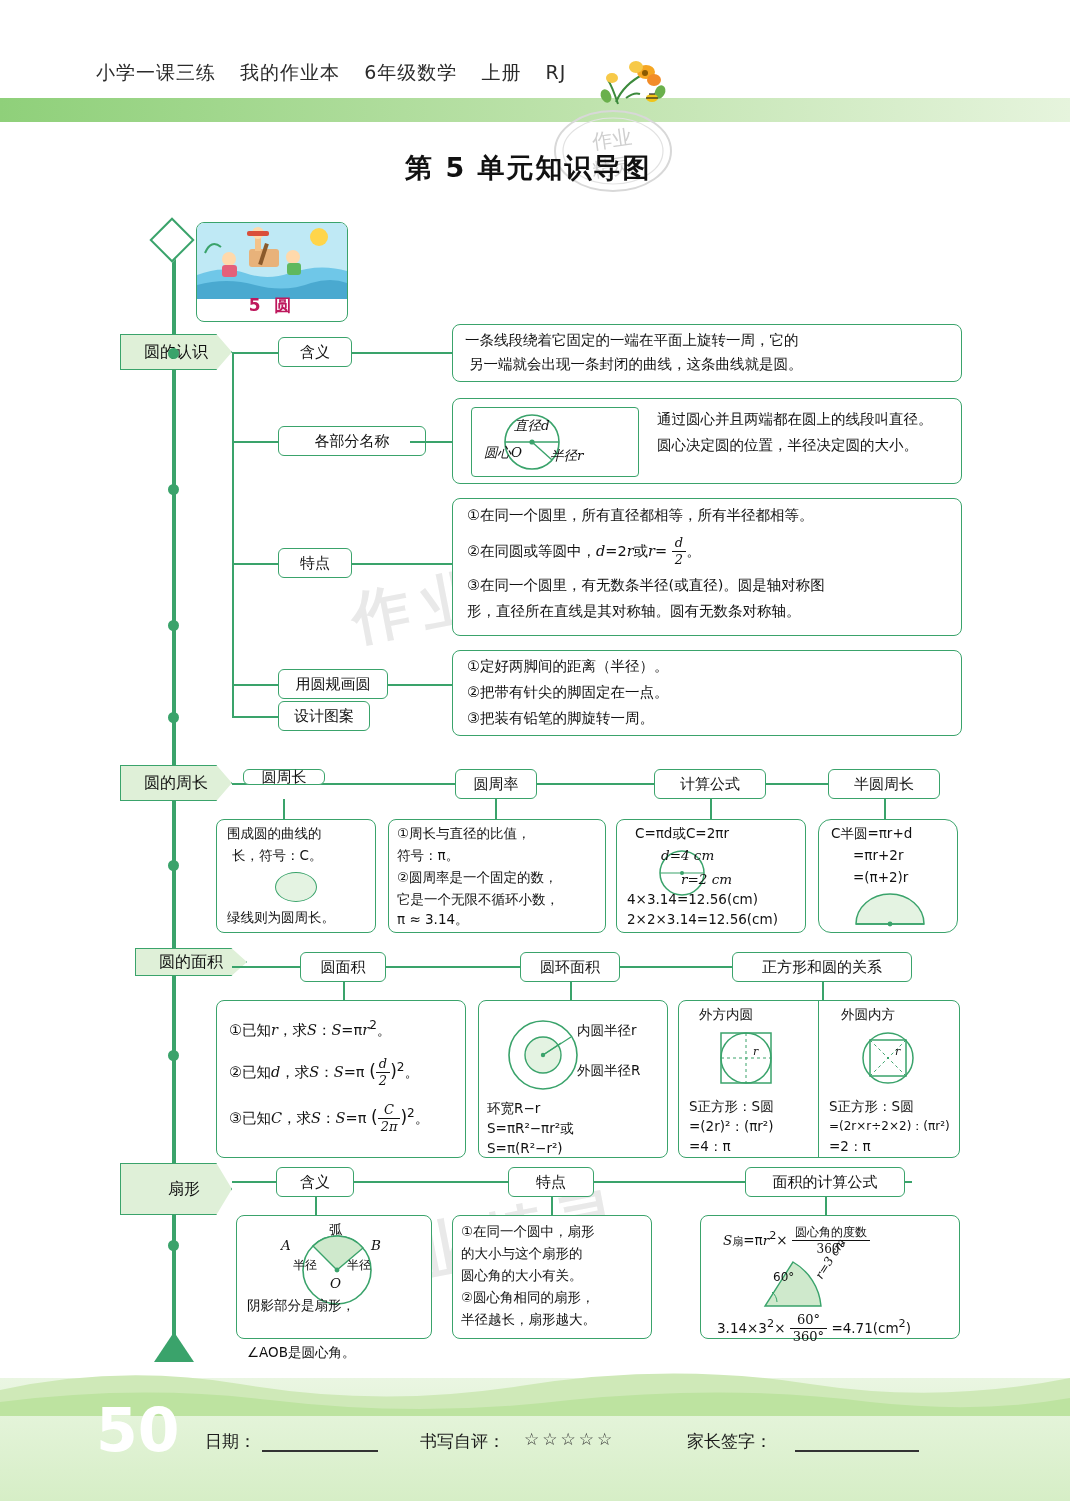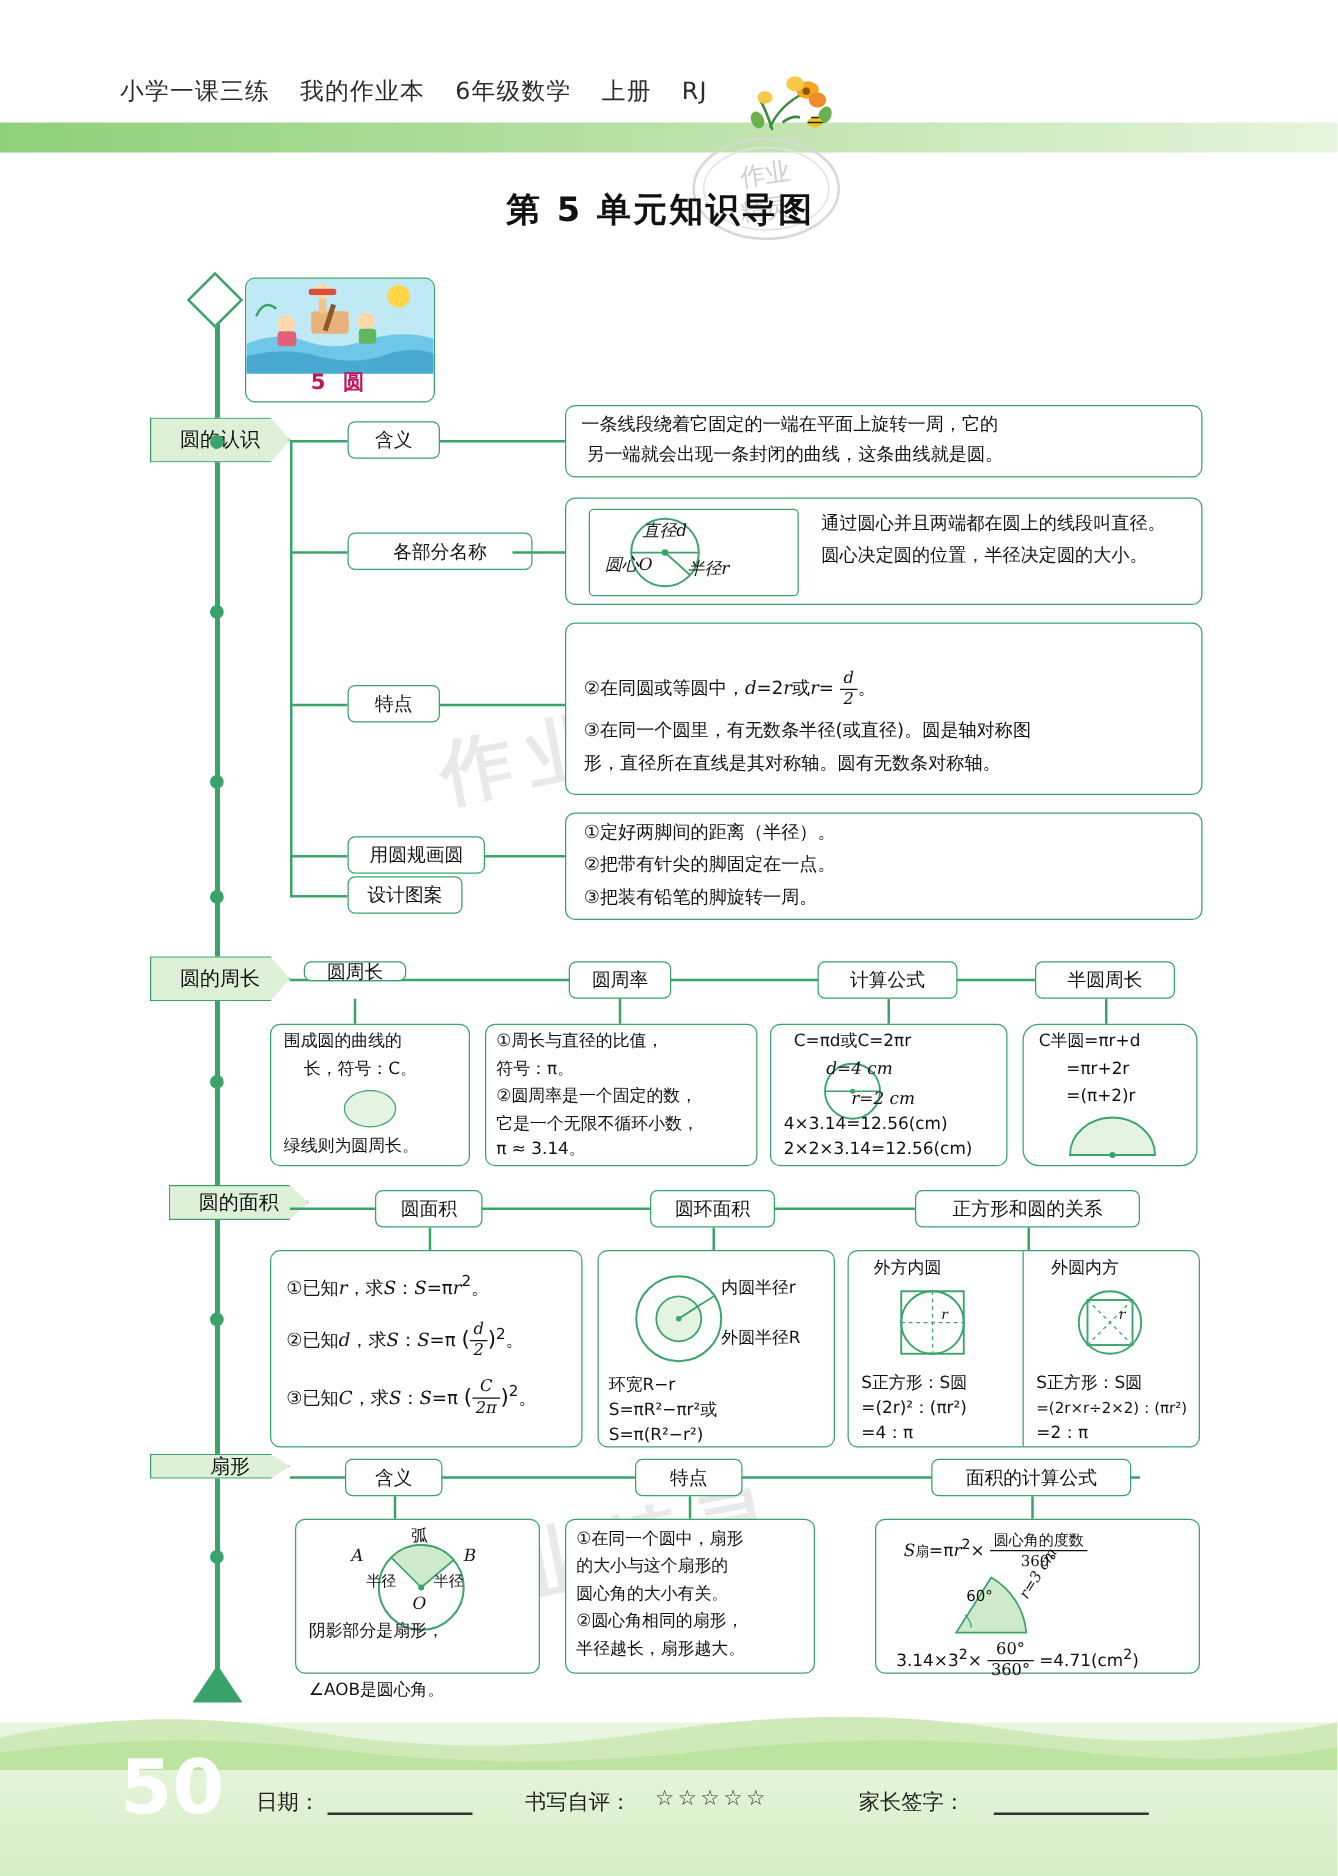--- a/index.html
+++ b/index.html
@@ -203,20 +203,21 @@
       </svg>
       <div class="txt sm formula" style="left:42px;top:6px;">直径d</div>
       <div class="txt sm formula" style="left:12px;top:33px;">圆心O</div>
       <div class="txt sm formula" style="left:78px;top:36px;">半径r</div>
     </div>
     <div class="txt" style="left:204px;top:8px;">通过圆心并且两端都在圆上的线段叫直径。</div>
     <div class="txt" style="left:204px;top:34px;">圆心决定圆的位置，半径决定圆的大小。</div>
   </div>
 
   <div class="box" style="left:452px;top:498px;width:510px;height:138px;">
+    <div class="txt" style="left:14px;top:4px;">①在同一个圆里，所有直径都相等，所有半径都相等。</div>
     <div class="txt" style="left:14px;top:36px;">
       <span>②在同圆或等圆中，</span><span class="formula">d</span><span>=2</span><span class="formula">r</span><span>或</span><span class="formula">r</span><span>=</span>
       <span class="frac"><span class="num">d</span><span class="den">2</span></span><span>。</span>
     </div>
     <div class="txt" style="left:14px;top:74px;">③在同一个圆里，有无数条半径(或直径)。圆是轴对称图</div>
     <div class="txt" style="left:14px;top:100px;">形，直径所在直线是其对称轴。圆有无数条对称轴。</div>
   </div>
 
   <div class="box" style="left:452px;top:650px;width:510px;height:86px;">
     <div class="txt" style="left:14px;top:3px;">①定好两脚间的距离（半径）。</div>
@@ -242,21 +243,21 @@
     <span>半圆周长</span>
   </div>
 
   <div class="ln" style="left:283px;top:799px;width:1.6px;height:20px;"></div>
   <div class="ln" style="left:495px;top:799px;width:1.6px;height:20px;"></div>
   <div class="ln" style="left:710px;top:799px;width:1.6px;height:20px;"></div>
   <div class="ln" style="left:884px;top:799px;width:1.6px;height:20px;"></div>
 
   <div class="box" style="left:216px;top:819px;width:160px;height:114px;">
     <div class="txt sm" style="left:10px;top:2px;">围成圆的曲线的</div>
-    <div class="txt sm" style="left:26px;top:24px;">长，符号：C。</div>
+    <div class="txt sm" style="left:15px;top:24px;">长，符号：C。</div>
     <div class="mini circleGreen" style="left:58px;top:52px;width:40px;height:28px;"></div>
     <div class="txt sm" style="left:10px;top:86px;">绿线则为圆周长。</div>
   </div>
 
   <div class="box" style="left:388px;top:819px;width:218px;height:114px;">
     <div class="txt sm" style="left:8px;top:2px;">①周长与直径的比值，</div>
     <div class="txt sm" style="left:8px;top:24px;">  符号：π。</div>
     <div class="txt sm" style="left:8px;top:46px;">②圆周率是一个固定的数，</div>
     <div class="txt sm" style="left:8px;top:68px;">  它是一个无限不循环小数，</div>
     <div class="txt sm" style="left:8px;top:88px;">  π ≈ 3.14。</div>
@@ -355,21 +356,21 @@
     </svg>
 
     <div class="txt sm" style="left:10px;top:94px;">S正方形：S圆</div>
     <div class="txt sm" style="left:10px;top:114px;">=(2r)²：(πr²)</div>
     <div class="txt sm" style="left:10px;top:134px;">=4：π</div>
     <div class="txt sm" style="left:150px;top:94px;">S正方形：S圆</div>
     <div class="txt sm" style="left:150px;top:114px;font-size:12px;">=(2r×r÷2×2)：(πr²)</div>
     <div class="txt sm" style="left:150px;top:134px;">=2：π</div>
   </div>
 
-  <div class="chev" style="left:120px;top:1163px;width:112px;height:20px;padding-left:16px;">
+  <div class="chev" style="left:120px;top:1163px;width:112px;height:52px;padding-left:16px;">
     <span>扇形</span>
   </div>
   <div class="ln" style="left:232px;top:1181px;width:680px;height:1.6px;"></div>
 
   <div class="tag" style="left:276px;top:1167px;width:78px;height:30px;">
     <span>含义</span>
   </div>
   <div class="tag" style="left:508px;top:1167px;width:86px;height:30px;">
     <span>特点</span>
   </div>

